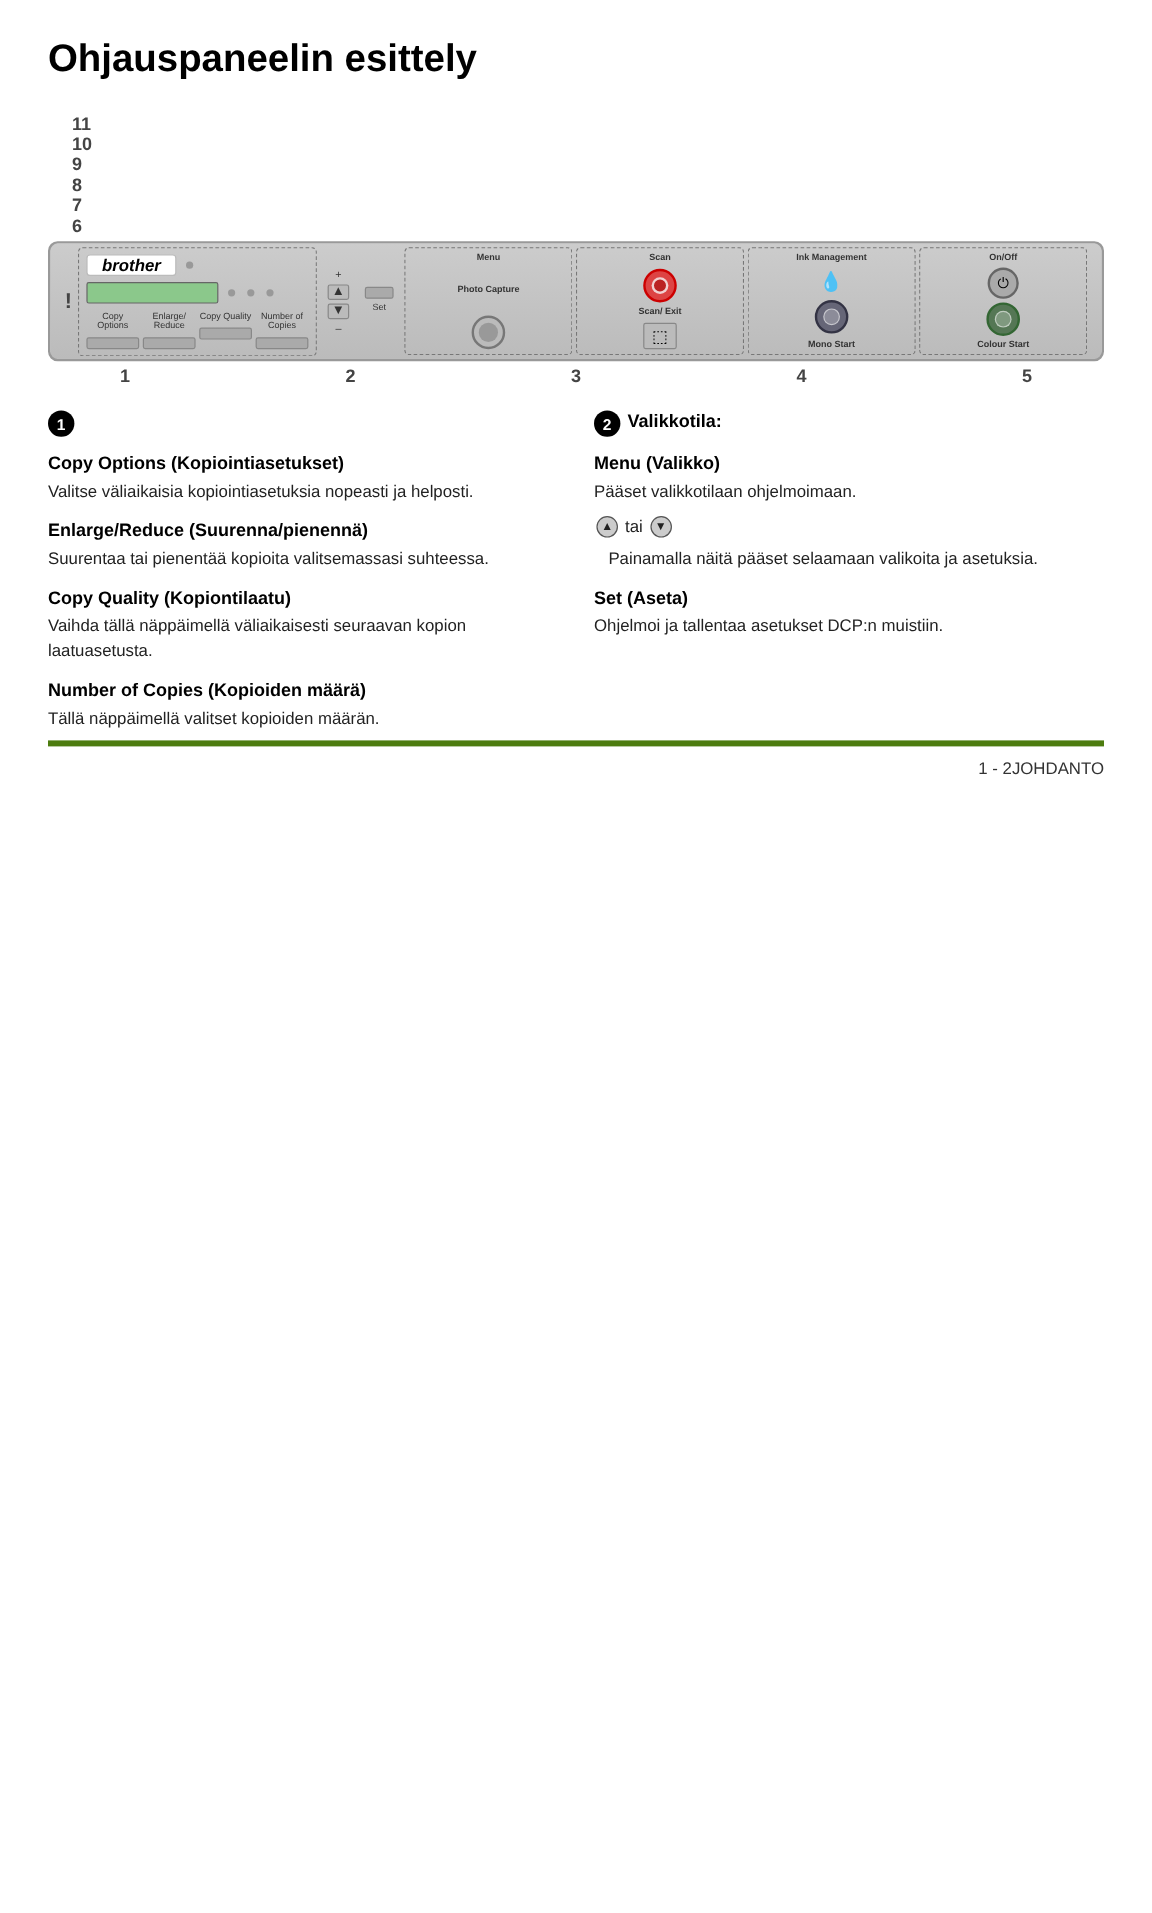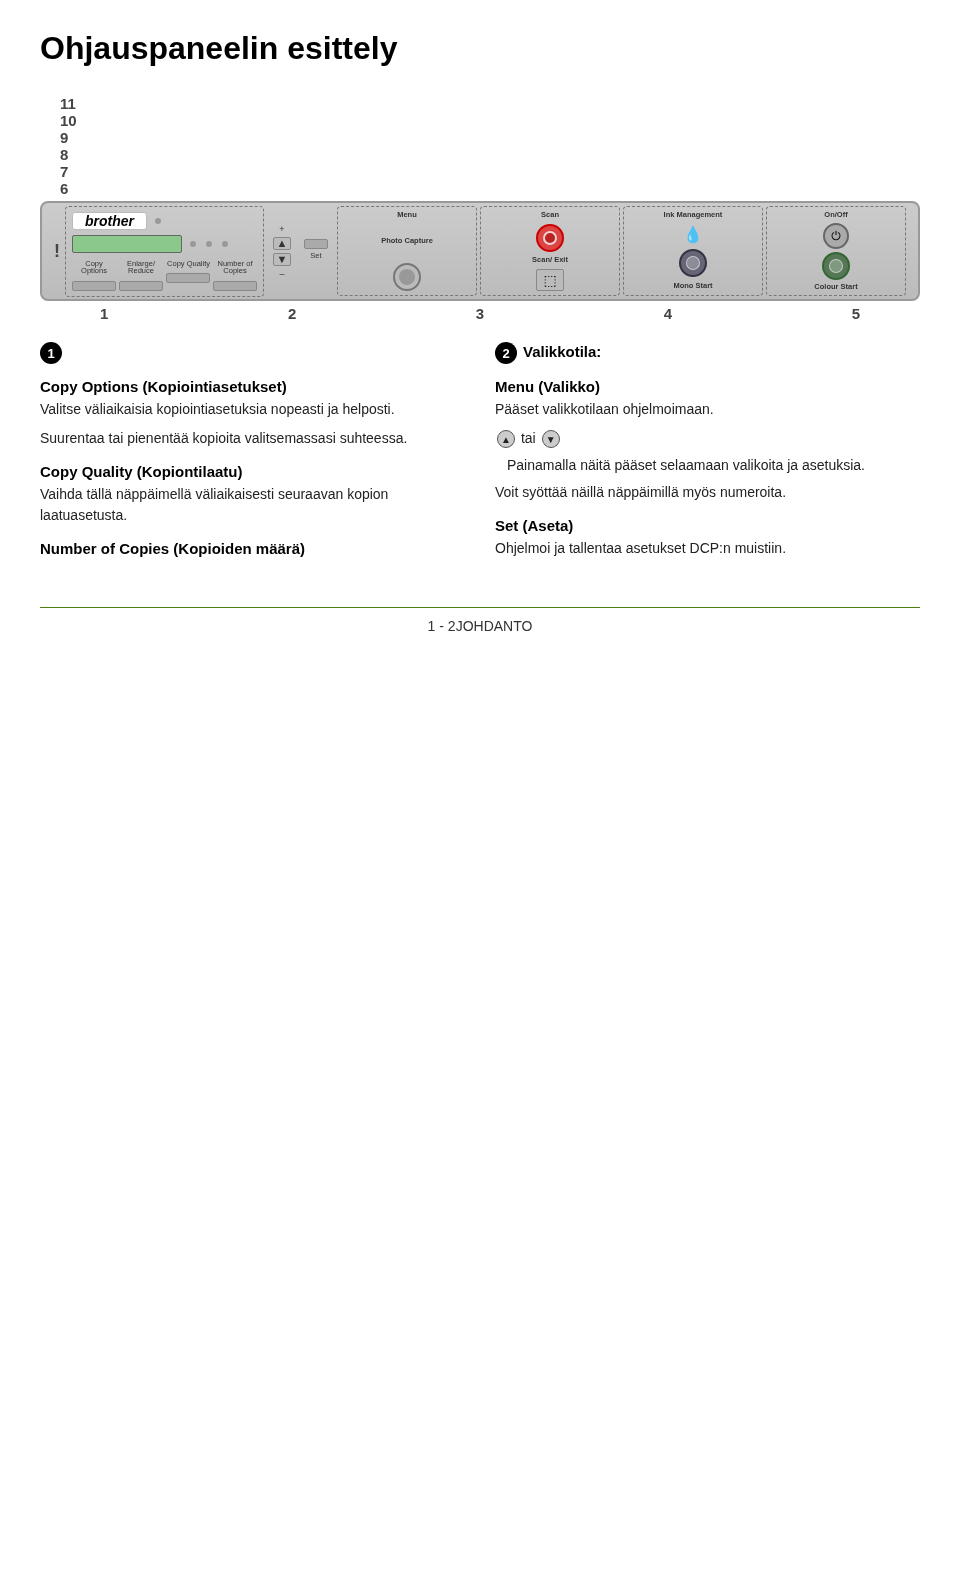--- a/index.html
+++ b/index.html
@@ -74,25 +74,24 @@
       color: #222;
       margin-bottom: 8px;
     }
 
     .section-body p {
       margin-bottom: 6px;
     }
 
     
     .footer {
-      margin-top: 40px;
-      border-top: 1px solid #4d7c0f;
+      border-top: 5px solid #4d7c0f;
       padding-top: 10px;
       display: flex;
-      justify-content: center;
+      justify-content: flex-end;
       font-size: 14px;
       color: #333;
     }
 
     
     .nav-arrow {
       display: inline-flex;
       align-items: center;
       justify-content: center;
       width: 18px;
@@ -213,21 +212,21 @@
 
     .ps-copy-row {
       display: flex;
       gap: 3px;
       margin-top: 2px;
     }
 
     .ps-copy-btn {
       display: flex;
       flex-direction: column;
-      align-items: flex-end;
+      align-items: center;
       gap: 6px;
     }
 
     .ps-copy-btn-bar {
       width: 44px;
       height: 10px;
       background: #aaa;
       border: 1px solid #888;
       border-radius: 2px;
     }
@@ -548,51 +547,54 @@
   <div class="col-left">
     <div class="section-header">
       <span class="section-number-circle">1</span>
     </div>
 
     <div class="section-title">Copy Options (Kopiointiasetukset)</div>
     <div class="section-body">
       <p>Valitse väliaikaisia kopiointiasetuksia nopeasti ja helposti.</p>
     </div>
 
+    <div class="section-title">Enlarge/Reduce (Suurenna/pienennä)</div>
     <div class="section-body">
       <p>Suurentaa tai pienentää kopioita valitsemassasi suhteessa.</p>
     </div>
 
     <div class="section-title">Copy Quality (Kopiontilaatu)</div>
     <div class="section-body">
       <p>Vaihda tällä näppäimellä väliaikaisesti seuraavan kopion laatuasetusta.</p>
     </div>
 
     <div class="section-title">Number of Copies (Kopioiden määrä)</div>
+    <div class="section-body">
+      <p>Tällä näppäimellä valitset kopioiden määrän.</p>
+    </div>
   </div>
 
   <div class="col-right">
     <div class="section-header">
       <span class="section-number-circle">2</span>
       <span class="section-header-text">Valikkotila:</span>
     </div>
 
     <div class="section-title">Menu (Valikko)</div>
     <div class="section-body">
       <p>Pääset valikkotilaan ohjelmoimaan.</p>
     </div>
 
     <div class="section-body">
       <p>
         <span class="nav-arrow">▲</span>
         <span>tai</span>
         <span class="nav-arrow">▼</span>
       </p>
       <p style="margin-top:4px;margin-left:12px;">Painamalla näitä pääset selaamaan valikoita ja asetuksia.</p>
-      <p style="margin-top:4px;">Voit syöttää näillä näppäimillä myös numeroita.</p>
     </div>
 
     <div class="section-title">Set (Aseta)</div>
     <div class="section-body">
       <p>Ohjelmoi ja tallentaa asetukset DCP:n muistiin.</p>
     </div>
   </div>
 
 </div>
 

